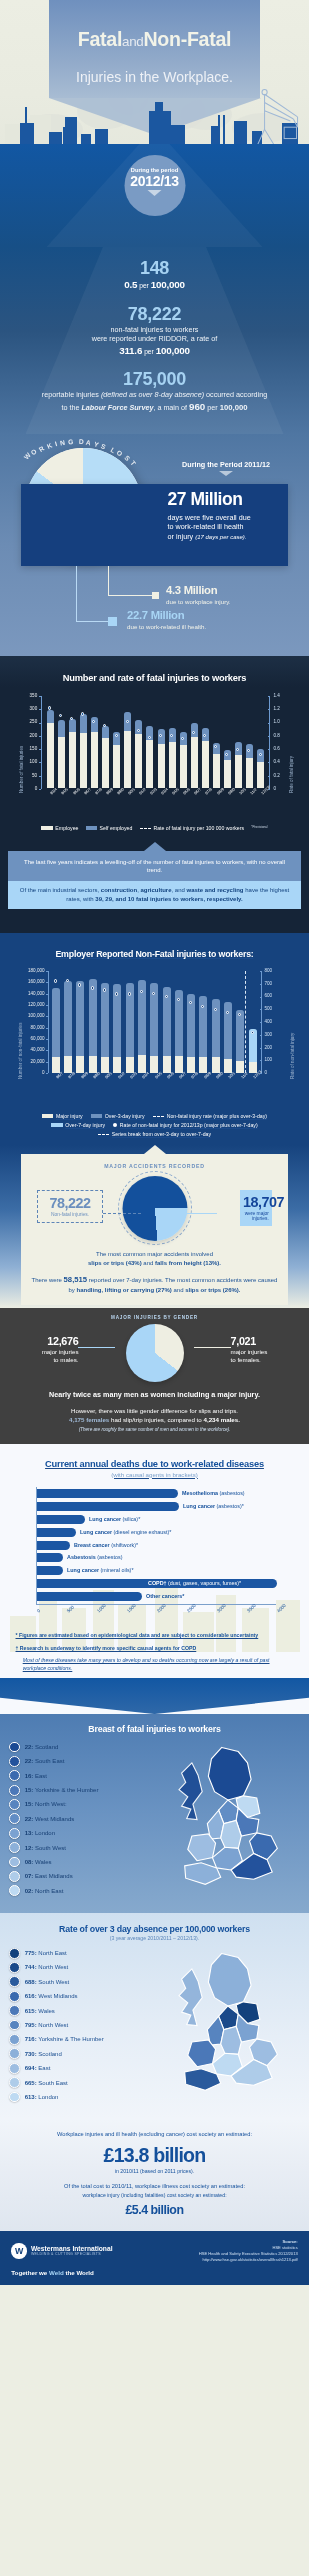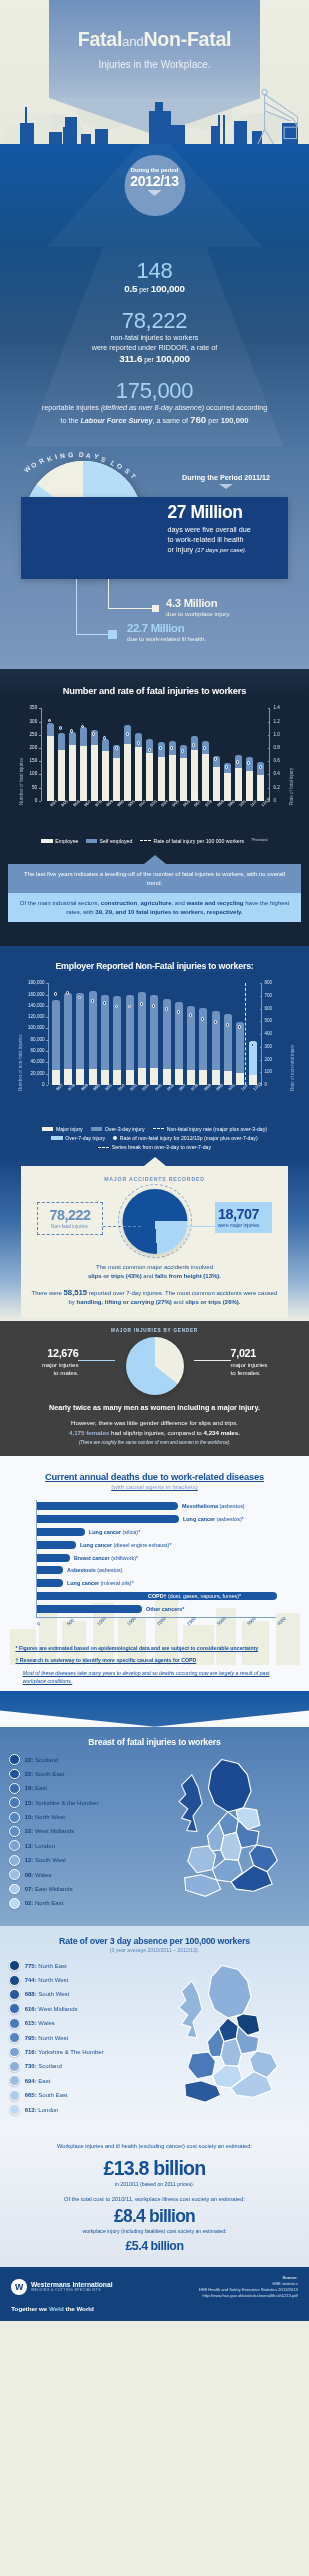--- a/index.html
+++ b/index.html
@@ -25,22 +25,22 @@
     border-left:106px solid transparent; border-right:106px solid transparent;
     border-top:37px solid #a8bcd3; opacity:.9;
   }
   .hero-title1 {
     position:absolute; left:0; right:0; top:30px; text-align:center;
     font-size:19.6px; font-weight:bold; color:#f2f3e8; letter-spacing:-0.3px;
     line-height:1;
   }
   .hero-title1 .light { font-weight:normal; font-size:13.4px; color:#e6eaf0; }
   .hero-title2 {
-    position:absolute; left:0; right:0; top:60px; text-align:center;
-    font-size:10px; font-weight:normal; color:#eef1f6; line-height:1;
+    position:absolute; left:0; right:0; top:70px; text-align:center;
+    font-size:14px; font-weight:normal; color:#eef1f6; line-height:1;
   }
   .clouds { position:absolute; left:0; right:0; top:88px; height:82px; }
   .cloud { position:absolute; background:#dfe2d9; border-radius:50%; opacity:.75; }
   .skyline {
     position:absolute; left:0; right:0; bottom:93px; height:62px;
   }
   .bld { position:absolute; bottom:0; background:#1b57a0; }
   .bld.pale { background:#e4e7dc; }
   .crane { position:absolute; right:4.1px; bottom:0; width:52px; height:67px; }
 
@@ -71,21 +71,21 @@
     background:linear-gradient(180deg,#174f86 0%,#2b5480 45%,#4f76a2 100%);
     padding:12.4px 18.5px 20.6px; text-align:center; color:#fff; position:relative;
   }
   .stats .beam {
     position:absolute; left:50%; transform:translateX(-50%); top:0;
     width:258px; height:100%; background:rgba(255,255,255,.05);
     clip-path:polygon(30% 0,70% 0,100% 100%,0 100%);
   }
   .stat { position:relative; margin-bottom:14.4px; }
   .stat:last-child { margin-bottom:0; }
-  .big-num { font-size:22px; font-weight:normal; color:#a6d2f2; line-height:1.05; letter-spacing:-0.3px; }
+  .big-num { font-size:18px; font-weight:bold; color:#a6d2f2; line-height:1.05; letter-spacing:-0.3px; }
   .stat-txt { font-size:7.2px; color:#f0f4f8; line-height:1.35; margin-top:1px; }
   .rate-line { font-size:7.2px; color:#fff; margin-top:1px; }
   .rate-line b { font-size:9.8px; font-weight:bold; letter-spacing:-0.2px; }
   .rate-line .per { font-size:6.7px; font-weight:normal; }
   .note-it { font-style:italic; }
 
   
   .days {
     background:linear-gradient(180deg,#4f76a2 0%,#6c8cb4 50%,#7b98be 100%);
     position:relative; padding:9.3px 0 20.6px; height:222px;
@@ -200,22 +200,22 @@
     position:absolute; left:50%; transform:translateX(-50%); top:1.5px;
     width:74px; height:74px; border-radius:50%; border:0.8px dashed #8ba9ce;
   }
   .dash-box {
     position:absolute; left:6.2px; top:19.6px; width:66px; padding:5.2px 3.1px;
     border:0.8px dashed #5d85b7; text-align:center;
   }
   .dash-box .v { font-size:14.4px; font-weight:bold; color:#6b8fbe; line-height:1; letter-spacing:-0.5px; }
   .dash-box .d { font-size:4.9px; color:#6b8fbe; margin-top:1.5px; }
   .blue-box {
-    position:absolute; right:6.2px; top:19.6px; width:57px; padding:5.2px 3.1px;
-    background:#a9d6f7; text-align:left;
+    position:absolute; right:6.2px; top:19.6px; width:32px; padding:5.2px 3.1px;
+    background:#a9d6f7; text-align:right;
   }
   .blue-box .v { font-size:14.4px; font-weight:bold; color:#14459a; line-height:1; letter-spacing:-0.5px; }
   .blue-box .d { font-size:4.9px; color:#14459a; margin-top:1.5px; }
   .conn { position:absolute; top:43px; height:0.8px; }
   .pale-txt { font-size:6px; color:#1c5296; line-height:1.5; margin-top:3.1px; }
   .pale-txt b { font-weight:bold; }
   .pale-txt .n { font-size:7.7px; font-weight:bold; }
 
   
   .gender { background:#404040; padding:7.2px 13.4px 11.3px; text-align:center; color:#fff; }
@@ -404,22 +404,22 @@
     <div class="stat">
       <div class="big-num">175,000</div>
       <div class="stat-txt">
         <div>
           <span>reportable injuries</span>
           <i class="note-it">(defined as over 8-day absence)</i>
           <span>occurred according</span>
         </div>
         <div>
           <span>to the</span>
-          <b><i>Labour Force Survey</i></b><span>, a same of</span>
-          <b style="font-size:9.8px">760</b>
+          <b><i>Labour Force Survey</i></b><span>, a main of</span>
+          <b style="font-size:9.8px">960</b>
           <span class="per">per</span>
           <b style="font-size:7.7px">100,000</b>
         </div>
       </div>
     </div>
   </section>
 
   <section class="days">
     <div class="wdl-label">
       <span style="left:2.1px;top:14.4px;transform:rotate(-48deg)">W</span>
@@ -1024,21 +1024,20 @@
       </div>
     </div>
   </section>
 
   <section class="cost">
     <div class="cost-intro">Workplace injuries and ill health (excluding cancer) cost society an estimated:</div>
     <div class="cost-big">£13.8 billion</div>
     <div class="cost-small">in 2010/11 (based on 2011 prices).</div>
     <div class="cost-mid">Of the total cost to 2010/11, workplace illness
 cost society an estimated:</div>
-    <div class="cost-big2">£8.4 billion</div>
     <div class="cost-small">workplace injury (including fatalities)
 cost society an estimated:</div>
     <div class="cost-big3">£5.4 billion</div>
   </section>
 
   <footer class="footer">
     <div class="f-top">
       <div class="f-logo">
         <div class="f-mark">W</div>
         <div class="f-name">

